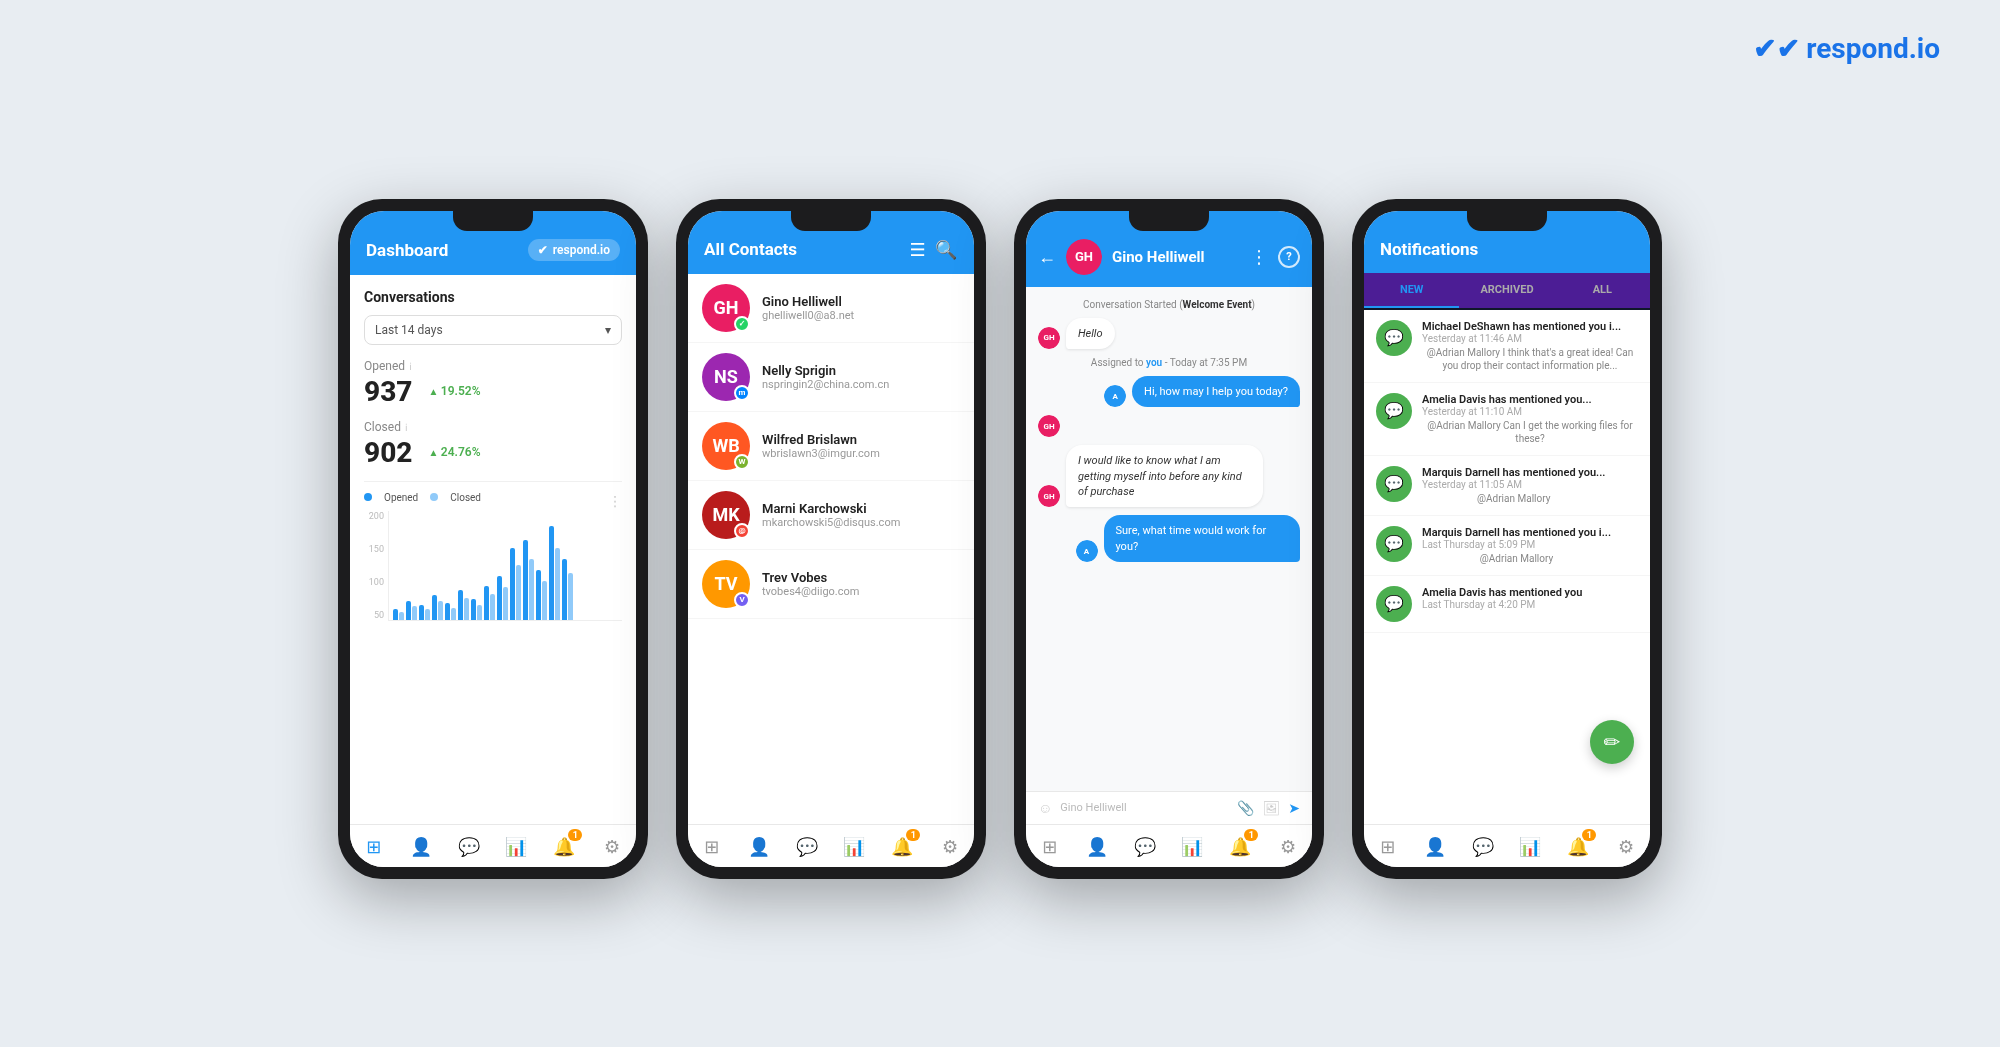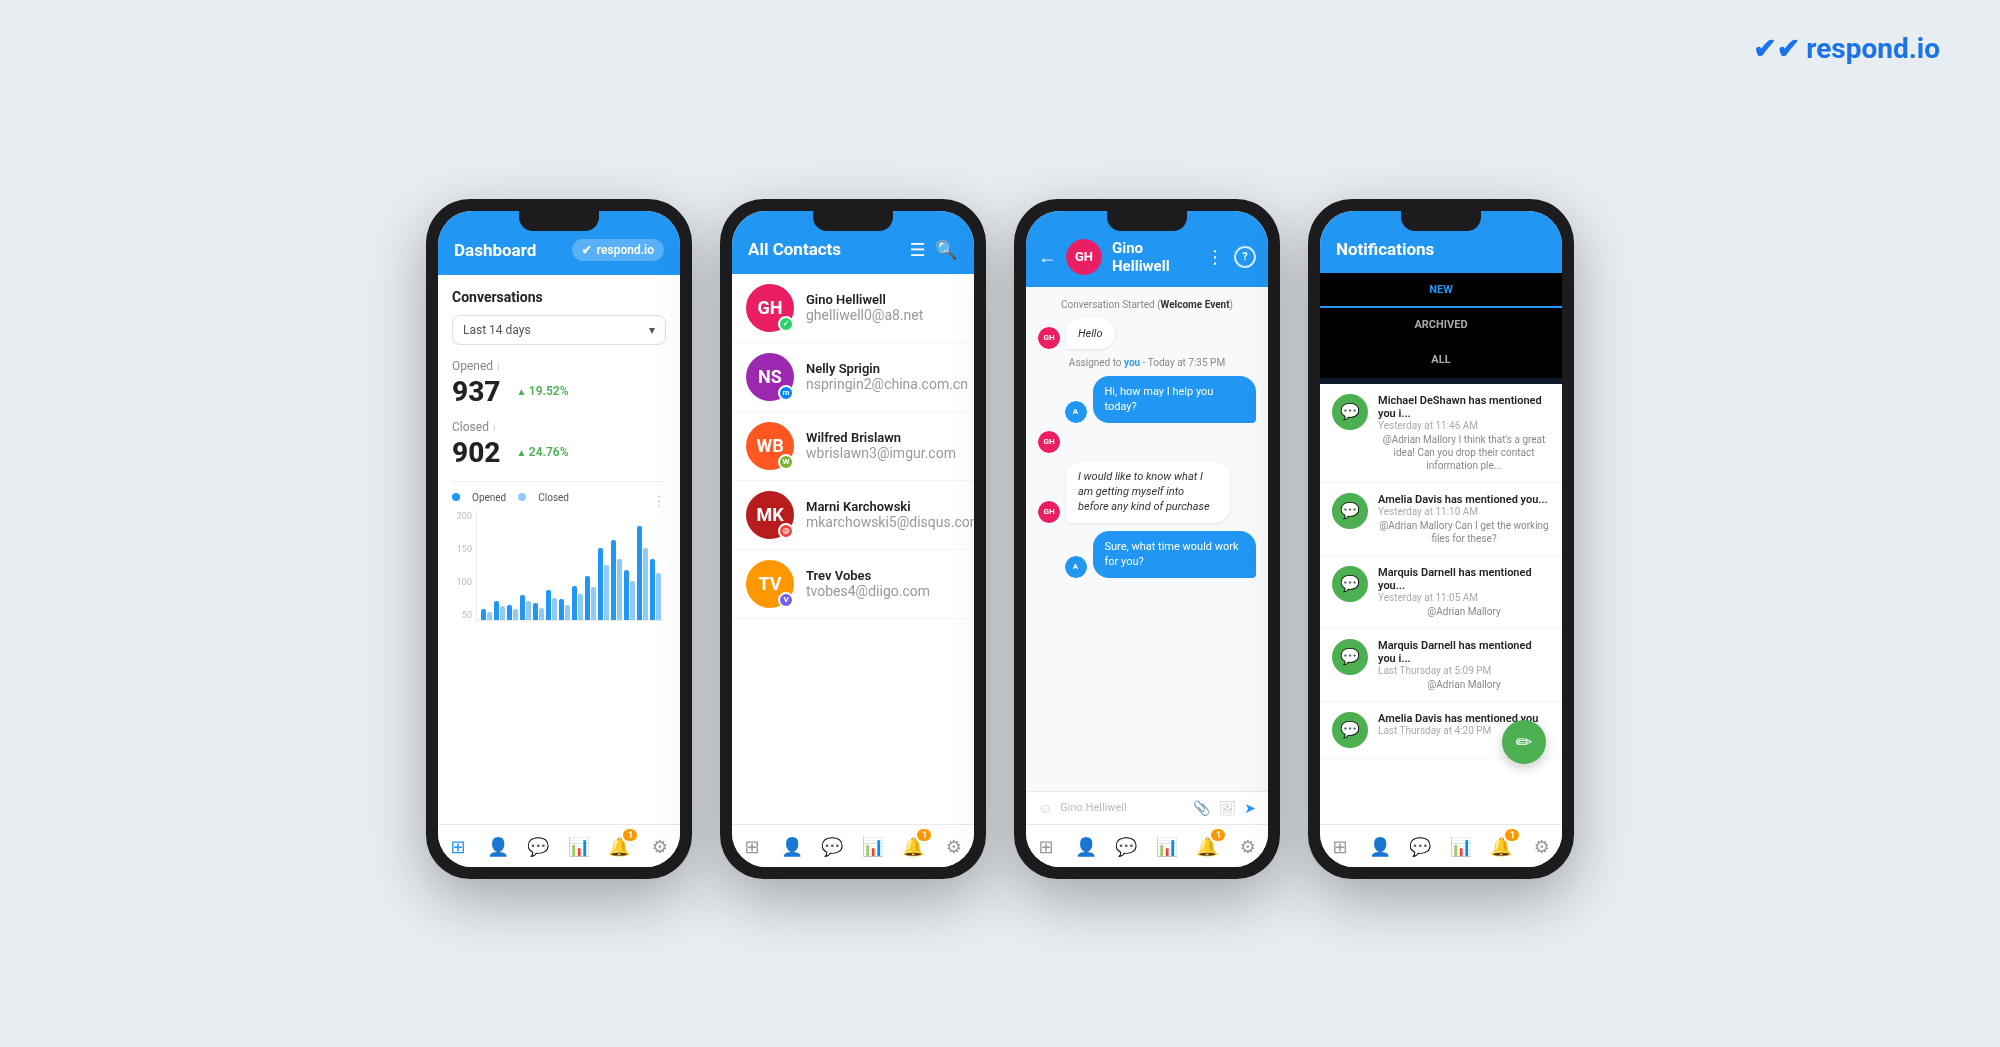--- a/index.html
+++ b/index.html
@@ -31,21 +31,21 @@
     
     .phones-container {
       display: flex;
       gap: 28px;
       align-items: center;
       margin-top: 30px;
     }
 
     
     .phone {
-      width: 266px;
+      width: 310px;
       height: 680px;
       background: #1c1c1e;
       border-radius: 44px;
       padding: 12px;
       box-shadow: 0 20px 60px rgba(0,0,0,0.3);
       position: relative;
     }
     .phone-screen {
       width: 100%;
       height: 100%;
@@ -253,21 +253,21 @@
       align-items: center;
       justify-content: center;
       font-size: 8px;
     }
     .contact-info .name {
       font-size: 13px;
       font-weight: 600;
       color: #222;
     }
     .contact-info .email {
-      font-size: 14px;
+      font-size: 11px;
       color: #999;
     }
 
     
     .chat-header {
       background: #2196F3;
       padding: 28px 12px 12px;
       display: flex;
       align-items: center;
       gap: 10px;
@@ -350,23 +350,22 @@
     }
     .chat-input-field {
       flex: 1;
       font-size: 11px;
       color: #bbb;
     }
 
     
     .notif-tabs {
       display: flex;
-      border-bottom: 6px solid #0f172a;
-      background: #000000;
-      flex-direction: column;
+      border-bottom: 2px solid #0f172a;
+      background: #4c1d95;
     }
     .notif-tab {
       flex: 1;
       padding: 10px 0;
       text-align: center;
       font-size: 11px;
       font-weight: 700;
       color: #aaa;
       border-bottom: 2px solid transparent;
     }

